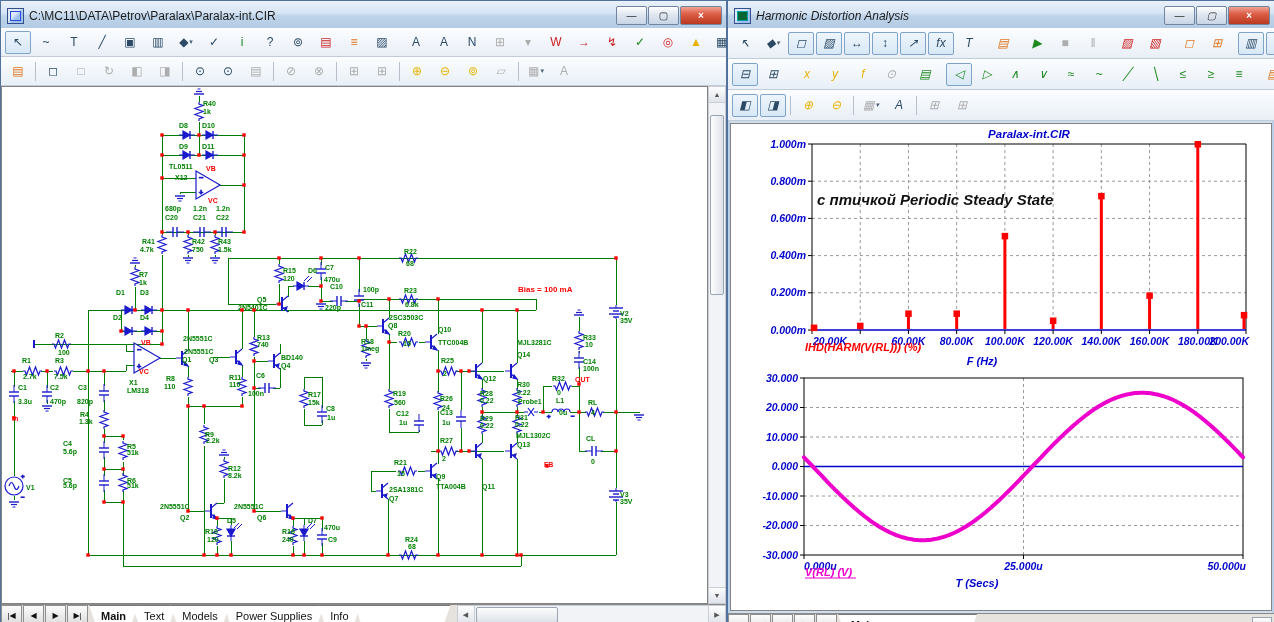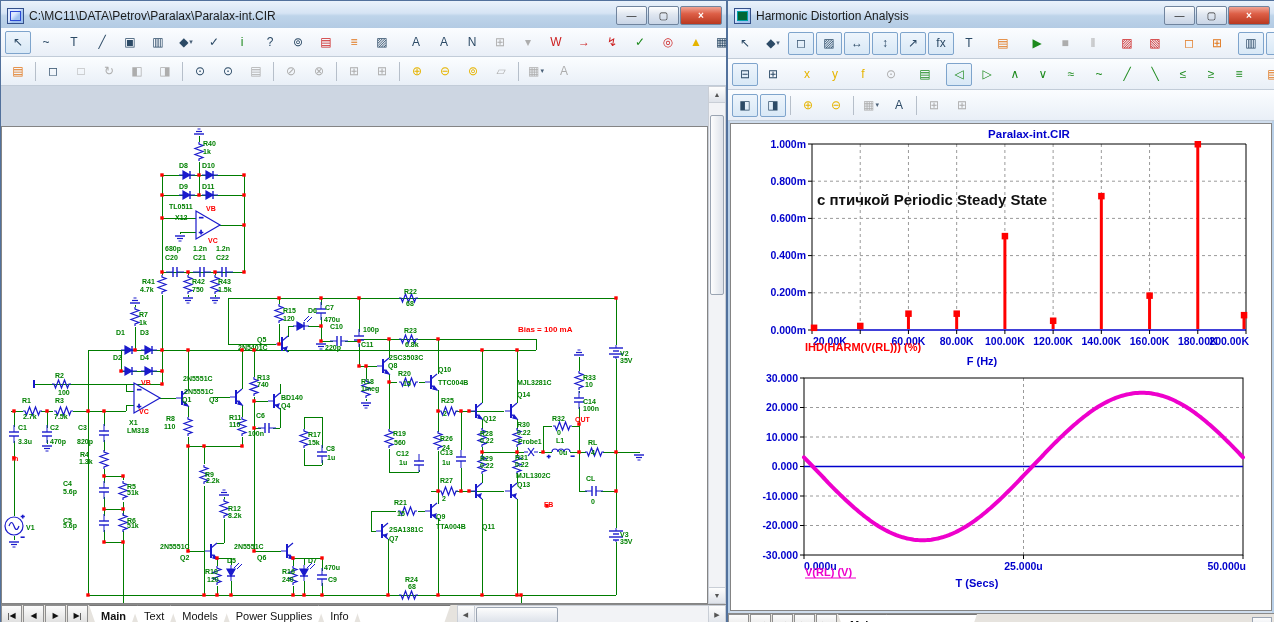--- a/index.html
+++ b/index.html
@@ -20,21 +20,21 @@
   .toolbar{display:flex;align-items:center;padding:2px 3px;background:linear-gradient(#fbfdff,#e9eff7);
     border-bottom:1px solid #c2ccd8;height:24px;}
   .tbtn{min-width:22px;height:21px;margin:0 1px;display:flex;align-items:center;justify-content:center;
     font-size:12px;color:#2c4a66;border:1px solid transparent;border-radius:2px;padding:0 1px;}
   .tbtn.act{border-color:#7ea4cc;background:linear-gradient(#eef5fc,#d8e8f6);}
   .tbtn.green{color:#1d8a1d}.tbtn.red{color:#cc1f1f}.tbtn.orange{color:#e0761c}
   .tbtn.gray{color:#adadad}.tbtn.yellow{color:#e6b400}
   .tbtn .dd{font-size:7px;color:#4a6078;margin-left:1px;}
   .tsep{width:1px;height:19px;background:#b6bfca;margin:0 3px;}
   .canvasrow{position:relative;display:flex;background:#cdd6e2;}
-  .schcanvas{flex:1;background:#fff;border:1px solid #848484;overflow:hidden;margin-top:40px;}
+  .schcanvas{flex:1;background:#fff;border:1px solid #848484;overflow:hidden;}
   .vscroll{width:16px;background:#f2f3f6;border:1px solid #c9ced6;position:relative;}
   .sarrow{height:15px;display:flex;align-items:center;justify-content:center;font-size:7px;color:#555;
     background:linear-gradient(#fdfdfd,#dfe3ea);border-bottom:1px solid #c9ced6;}
   .sarrow.bot{position:absolute;bottom:0;left:0;right:0;border-top:1px solid #c9ced6;border-bottom:none;}
   .vthumb{position:absolute;left:1px;right:1px;top:28px;height:178px;background:linear-gradient(90deg,#fdfdfd,#dde2ea);
     border:1px solid #9aa4b2;border-radius:2px;}
   .tabstrip{height:20px;display:flex;align-items:stretch;background:#e6e3de;border-top:1px solid #8a8a8a;font-size:11px;}
   .navbtn{width:19px;display:flex;align-items:center;justify-content:center;font-size:8px;color:#111;
     background:linear-gradient(#fcfcfc,#dddddd);border:1px solid #8f8f8f;margin-right:1px;}
   .tab{position:relative;background:#fff;padding:1px 12px 0 12px;display:flex;align-items:center;color:#111;
@@ -933,21 +933,21 @@
         <span class="tab">Info</span>
         <span class="tabfill"></span>
         <span class="hscroll">
           <span class="harrow">◀</span>
           <span class="hthumb"></span>
           <span class="harrow right">▶</span>
         </span>
       </div>
   </div>
 
-  <div class="win" id="rwin" style="left:727px;top:0;width:546px;height:621px;">
+  <div class="win" id="rwin" style="left:727px;top:0;width:546px;height:621px;font-style:italic;">
     <div class="titlebar">
       <span class="appicon graph"></span>
       <span class="ttl">Harmonic Distortion Analysis</span>
       <span class="wbtn">—</span>
       <span class="wbtn">▢</span>
       <span class="wbtn close">×</span>
     </div>
     <div class="toolbar" id="rtb1" style="height:26px;">
         <span class="tbtn">↖</span>
         <span class="tbtn">◆<span class="dd">▾</span></span>

